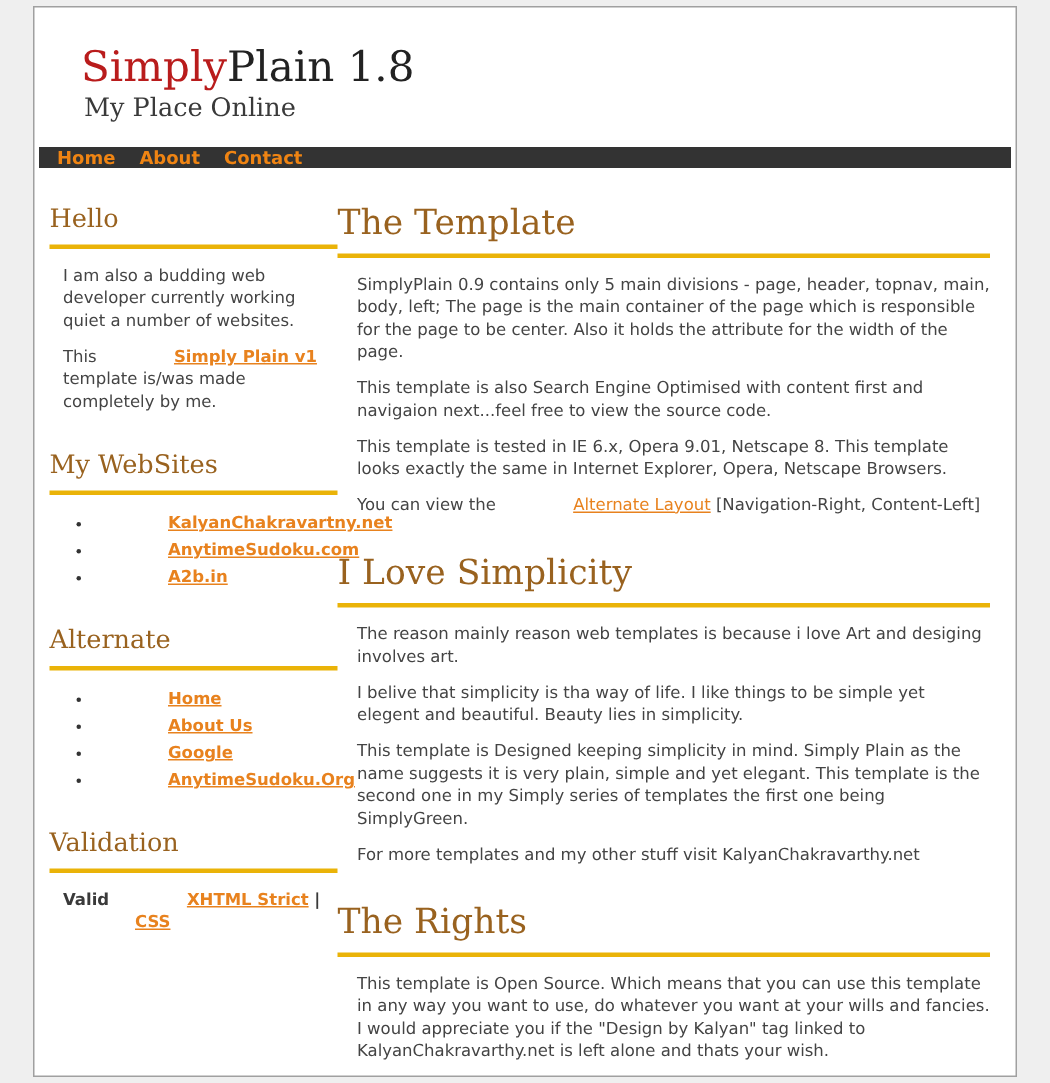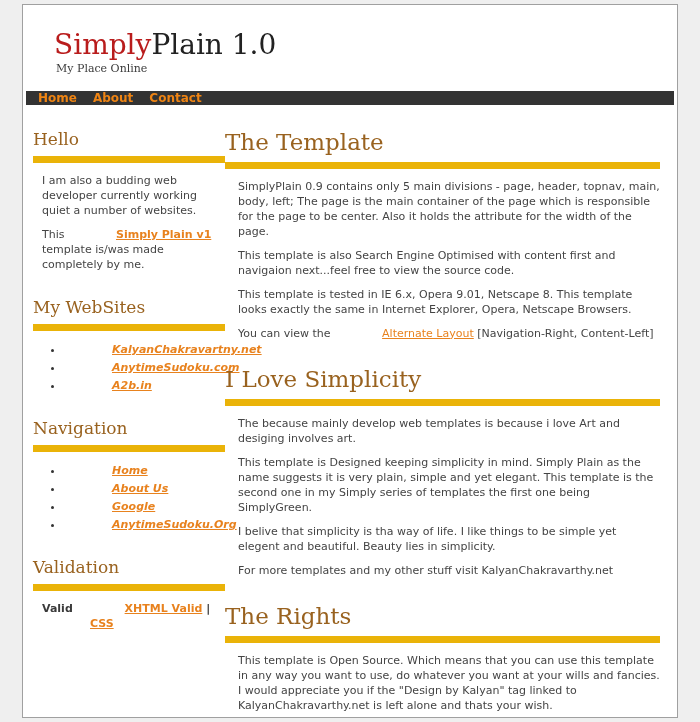--- a/index.html
+++ b/index.html
@@ -18,21 +18,21 @@
     border:1px solid #a0a0a0;
     padding:3px;
     display:flex;
     flex-direction:column;
   }
   .topbar { height:4px; background:#333333; margin:0 2px; }
   .header { padding:22px 0 16px 28px; }
   .logo { font-family:"DejaVu Serif", serif; font-size:28px; line-height:1.1; letter-spacing:0; }
   .logo .accent { color:#b91c1c; }
   .logo .rest { color:#222222; }
-  .tagline { font-family:"DejaVu Serif", serif; font-size:11px; color:#3a3a3a; margin:1px 0 0 2px; }
+  .tagline { font-family:"DejaVu Serif", serif; font-size:17px; color:#3a3a3a; margin:1px 0 0 2px; }
   .topnav {
     background:#333333;
     height:23px;
     display:flex;
     align-items:center;
     padding-left:12px;
     gap:16px;
   }
   .topnav a {
     color:#ef8413;
@@ -44,41 +44,41 @@
   .columns { flex:1; display:flex; padding-top:24px; align-items:flex-start; }
   .sidebar { width:199px; padding-left:7px; flex-shrink:0; }
   .content { flex:1; padding-right:14px; }
   .section { margin-bottom:25px; }
   .section h2 {
     font-family:"DejaVu Serif", serif;
     font-size:17px;
     font-weight:normal;
     color:#99621f;
     padding-bottom:7px;
-    border-bottom:7px solid #eab308;
+    border-bottom:3px solid #eab308;
   }
   .content .section h2 { font-size:23px; }
   .sec-body { padding-left:9px; padding-top:1px; line-height:15px; }
   .content .sec-body { padding-left:13px; }
   .sec-body p { margin:9px 0; }
-  .sec-body ul { margin:10px 0 10px 0; padding-left:22px;font-style:italic; }
+  .sec-body ul { margin:10px 0 10px 0; padding-left:22px; }
   .sec-body li { margin:3px 0; color:#333333; }
   a.lnk { color:#e8821e; text-decoration:underline;margin-left:48px; }
   .sidebar a.lnk { font-weight:bold; }
   .bold { font-weight:bold; color:#3a3a3a; }
 </style>
 </head>
 <body>
 
 <div class="page">
 
   <div class="topbar"></div>
 
   <div class="header">
-    <div class="logo"><span class="accent">Simply</span><span class="rest">Plain 1.0</span></div>
+    <div class="logo"><span class="accent">Simply</span><span class="rest">Plain 1.8</span></div>
     <div class="tagline">My Place Online</div>
   </div>
 
   <div class="topnav">
     <a href="#">Home</a>
     <a href="#">About</a>
     <a href="#">Contact</a>
   </div>
 
   <div class="columns">
@@ -98,58 +98,58 @@
         <div class="sec-body">
           <ul>
             <li><a href="#" class="lnk">KalyanChakravartny.net</a></li>
             <li><a href="#" class="lnk">AnytimeSudoku.com</a></li>
             <li><a href="#" class="lnk">A2b.in</a></li>
           </ul>
         </div>
       </div>
 
       <div class="section">
-        <h2>Navigation</h2>
+        <h2>Alternate</h2>
         <div class="sec-body">
           <ul>
             <li><a href="#" class="lnk">Home</a></li>
             <li><a href="#" class="lnk">About Us</a></li>
             <li><a href="#" class="lnk">Google</a></li>
             <li><a href="#" class="lnk">AnytimeSudoku.Org</a></li>
           </ul>
         </div>
       </div>
 
       <div class="section">
         <h2>Validation</h2>
         <div class="sec-body">
-          <p><span class="bold">Valid </span><a href="#" class="lnk">XHTML Valid</a><span class="bold"> | </span><a href="#" class="lnk">CSS</a></p>
+          <p><span class="bold">Valid </span><a href="#" class="lnk">XHTML Strict</a><span class="bold"> | </span><a href="#" class="lnk">CSS</a></p>
         </div>
       </div>
 
     </div>
 
     <div class="content">
 
       <div class="section">
         <h2>The Template</h2>
         <div class="sec-body">
           <p>SimplyPlain 0.9 contains only 5 main divisions - page, header, topnav, main, body, left; The page is the main container of the page which is responsible for the page to be center. Also it holds the attribute for the width of the page.</p>
           <p>This template is also Search Engine Optimised with content first and navigaion next...feel free to view the source code.</p>
           <p>This template is tested in IE 6.x, Opera 9.01, Netscape 8. This template looks exactly the same in Internet Explorer, Opera, Netscape Browsers.</p>
           <p><span>You can view the </span><a href="#" class="lnk">Alternate Layout</a><span> [Navigation-Right, Content-Left]</span></p>
         </div>
       </div>
 
       <div class="section">
         <h2>I Love Simplicity</h2>
         <div class="sec-body">
-          <p>The because mainly develop web templates is because i love Art and desiging involves art.</p>
+          <p>The reason mainly reason web templates is because i love Art and desiging involves art.</p>
+          <p>I belive that simplicity is tha way of life. I like things to be simple yet elegent and beautiful. Beauty lies in simplicity.</p>
           <p>This template is Designed keeping simplicity in mind. Simply Plain as the name suggests it is very plain, simple and yet elegant. This template is the second one in my Simply series of templates the first one being SimplyGreen.</p>
-          <p>I belive that simplicity is tha way of life. I like things to be simple yet elegent and beautiful. Beauty lies in simplicity.</p>
           <p>For more templates and my other stuff visit KalyanChakravarthy.net</p>
         </div>
       </div>
 
       <div class="section">
         <h2>The Rights</h2>
         <div class="sec-body">
           <p>This template is Open Source. Which means that you can use this template in any way you want to use, do whatever you want at your wills and fancies. I would appreciate you if the "Design by Kalyan" tag linked to KalyanChakravarthy.net is left alone and thats your wish.</p>
         </div>
       </div>

